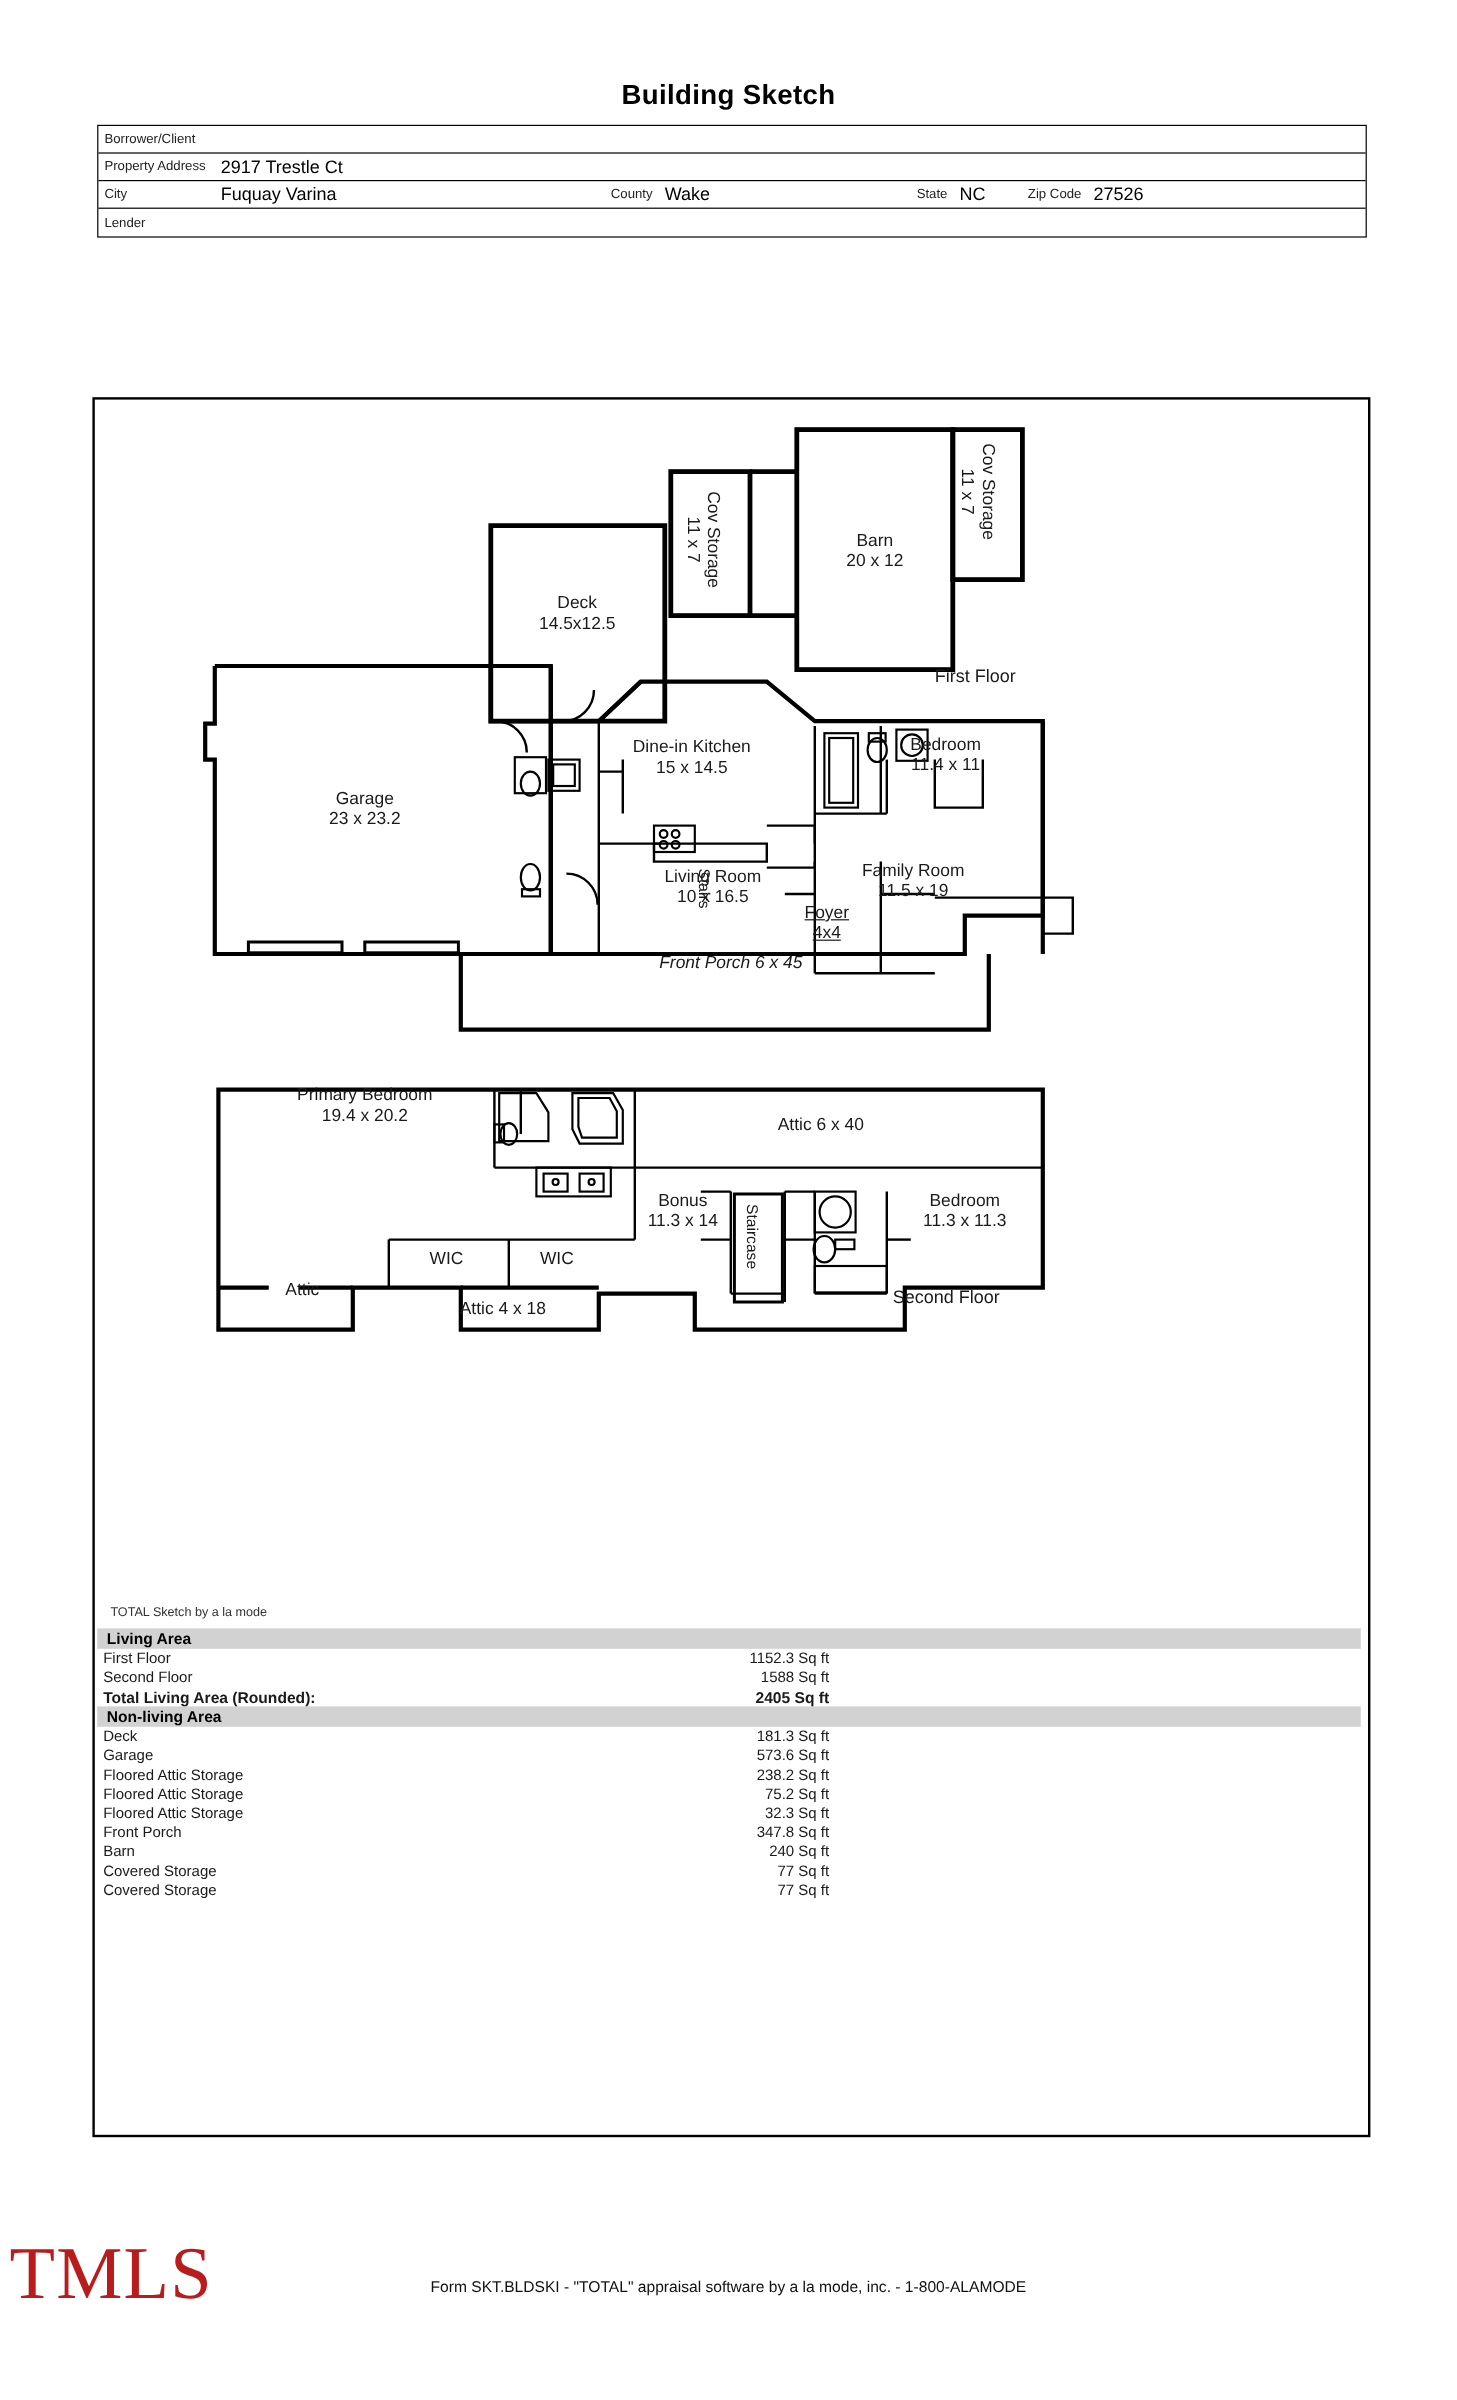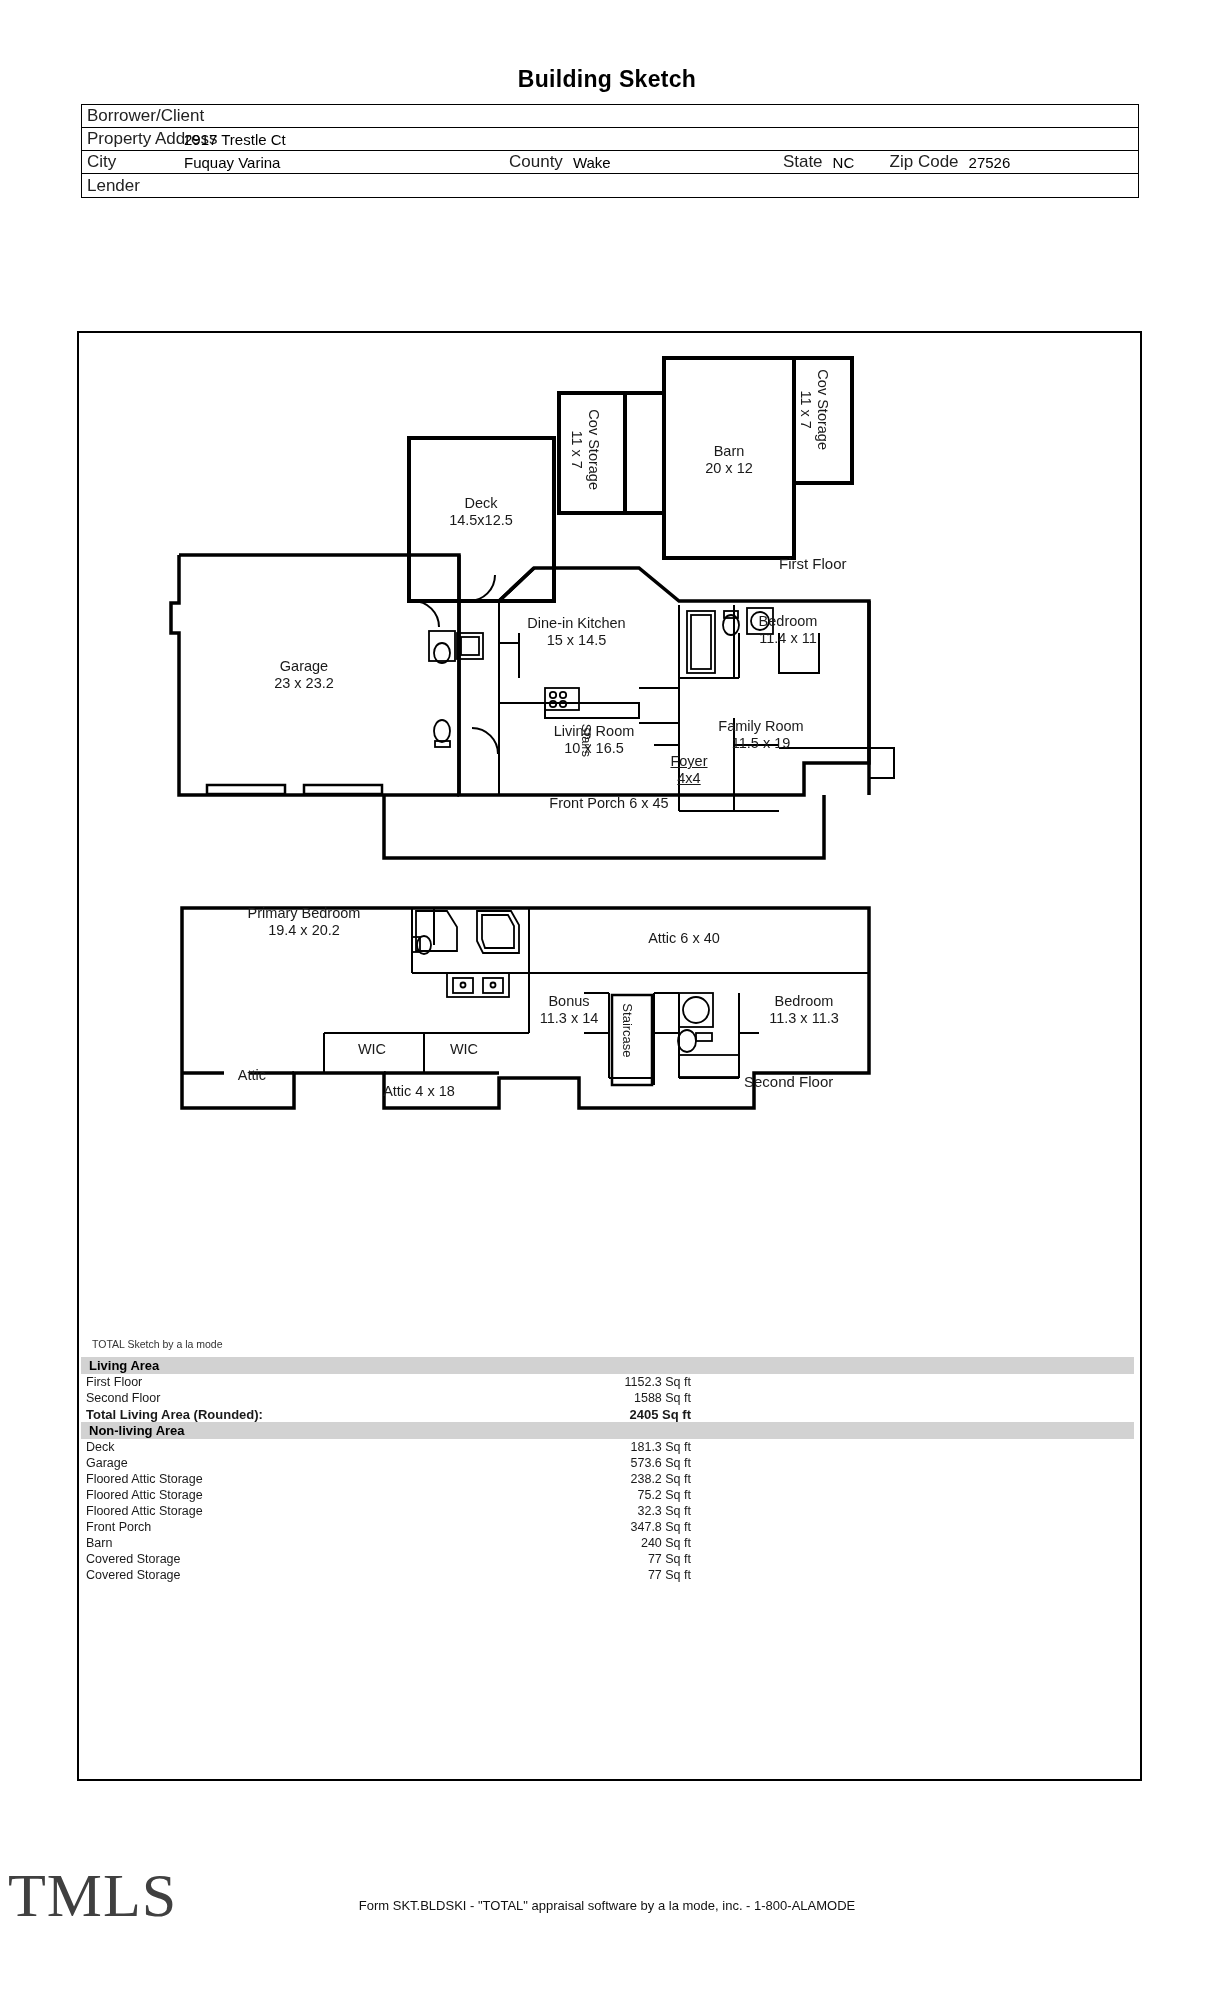--- a/index.html
+++ b/index.html
@@ -36,21 +36,21 @@
     border-collapse: collapse;
   }
   #header-table .hrow {
     display: flex;
     align-items: center;
     height: 23px;
     border-bottom: 1px solid #000;
   }
   #header-table .hrow:last-child { border-bottom: none; }
   .flabel {
-    font-size: 17px;
+    font-size: 11px;
     color: #222;
     padding-left: 5px;
     white-space: nowrap;
   }
   .fvalue {
     font-size: 15px;
     color: #000;
     padding-left: 10px;
     white-space: nowrap;
   }
@@ -133,21 +133,21 @@
   .arow.total { font-weight: bold; font-size: 13px; align-items: flex-end; }
   .aname { width: 450px; padding-left: 5px; }
   .aval  { width: 160px; text-align: right; }
 
   
   #tmls-logo {
     position: absolute;
     left: 8px; top: 1860px;
     font-size: 62px;
     letter-spacing: 1px;
-    color: #404040;
+    color: #b91c1c;
     font-family: "Liberation Serif", serif;
     font-weight: 300;
   }
   #form-footer {
     position: absolute;
     left: 0; top: 1898px; width: 1214px;
     text-align: center;
     font-size: 13px;
     color: #111;
   }
@@ -356,21 +356,21 @@
       <span>10 x 16.5</span>
     </div>
 
     <div class="sk-label vert small" style="left:490px; top:400px; transform:rotate(90deg);">Stairs</div>
 
     <div class="sk-label" style="left:570px; top:420px; width:80px;text-decoration:underline;">
       <span>Foyer</span><br>
       <span>4x4</span>
     </div>
 
-    <div class="sk-label" style="left:420px; top:462px; width:220px;">Front Porch 6 x 45</div>
+    <div class="sk-label" style="left:420px; top:462px; width:220px;font-style:italic;">Front Porch 6 x 45</div>
 
     <div class="sk-label" style="left:125px; top:572px; width:200px;">
       <span>Primary Bedroom</span><br>
       <span>19.4 x 20.2</span>
     </div>
 
     <div class="sk-label" style="left:510px; top:597px; width:190px;">Attic 6 x 40</div>
 
     <div class="sk-label" style="left:435px; top:660px; width:110px;">
       <span>Bonus</span><br>

